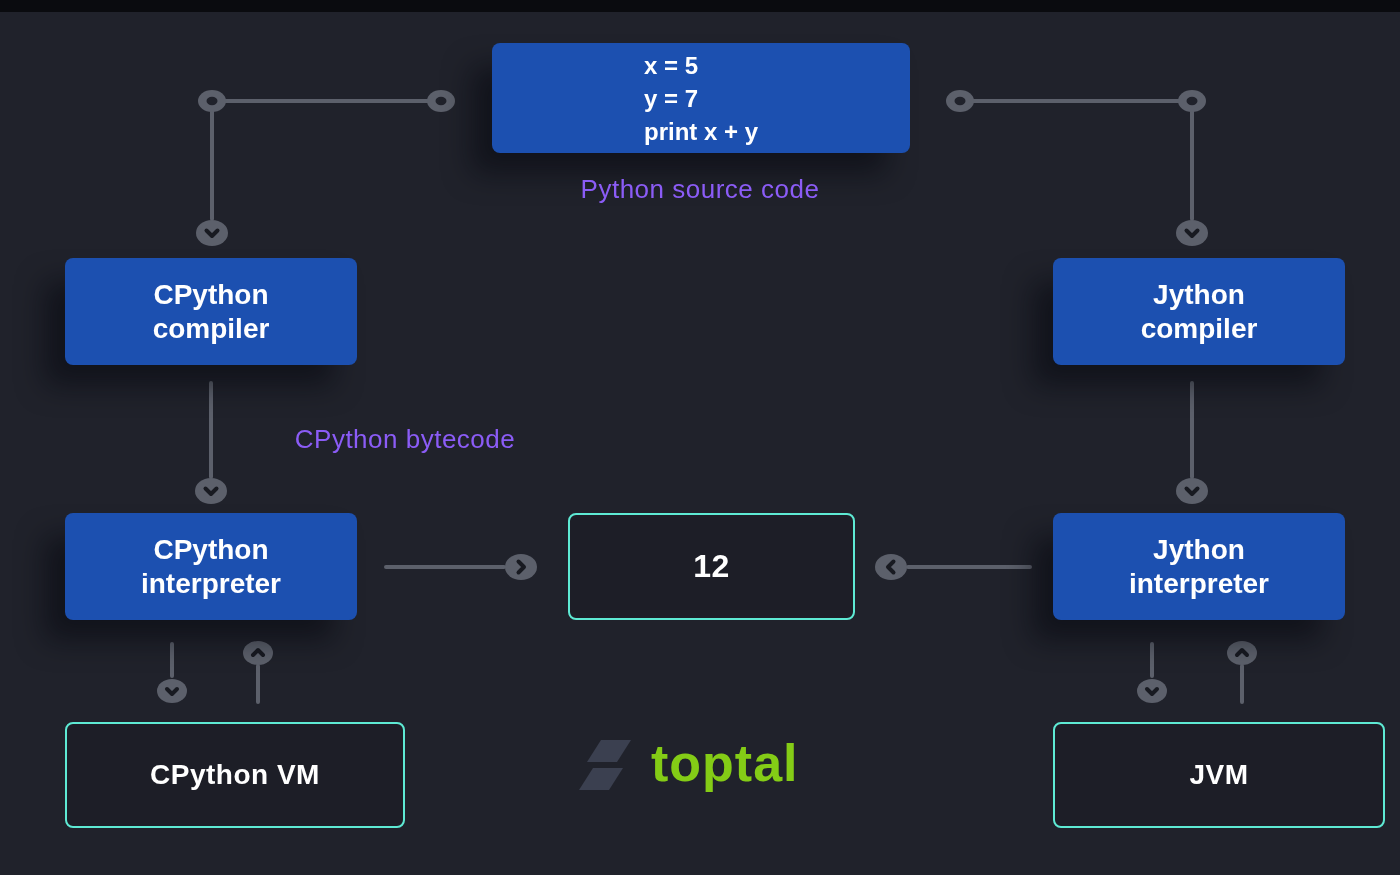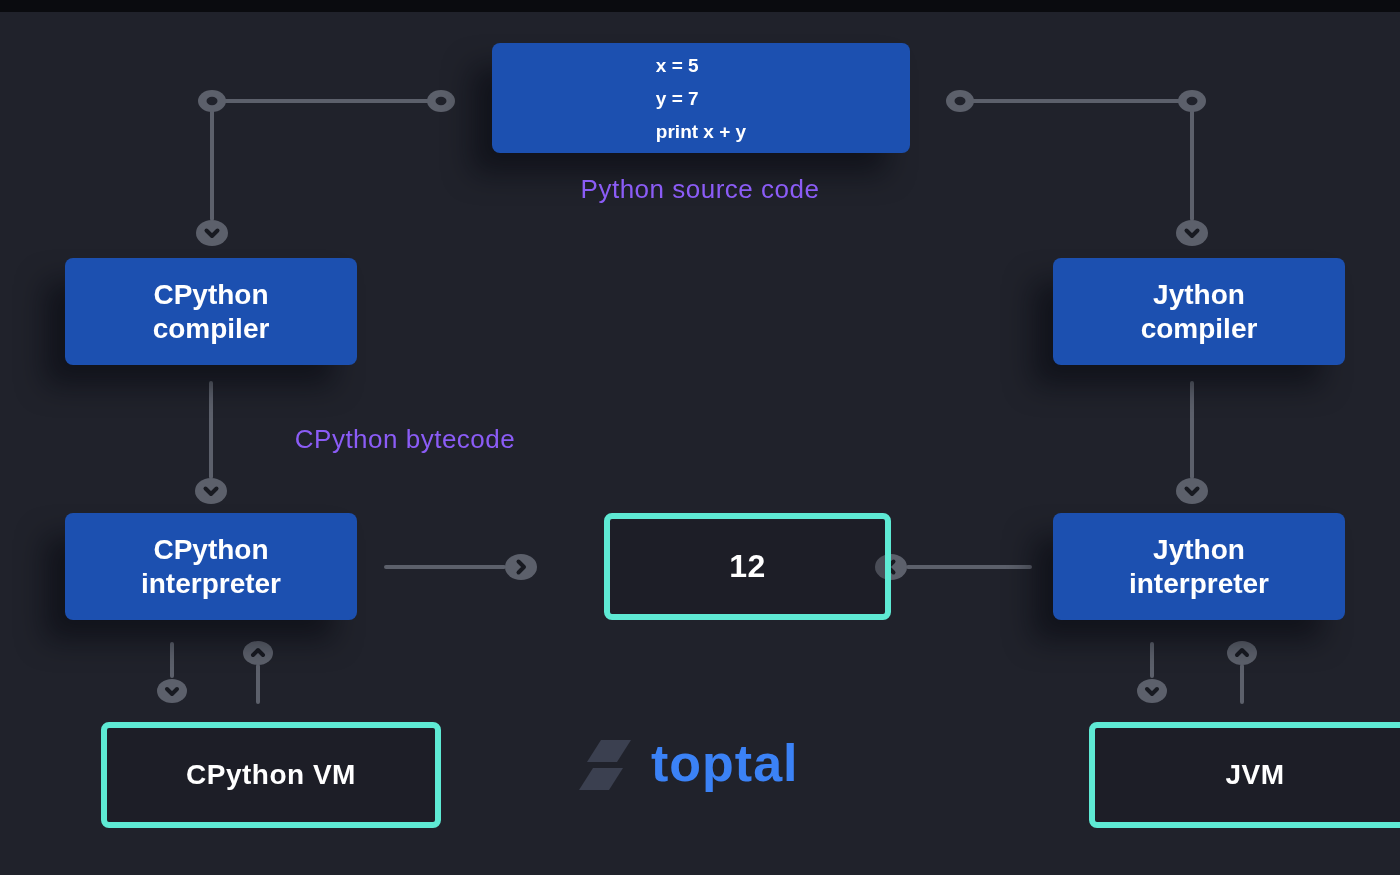--- a/index.html
+++ b/index.html
@@ -9,37 +9,37 @@
     font-family:"Liberation Sans","DejaVu Sans",sans-serif;
   }
   .top-bar{position:absolute;left:0;top:0;width:1400px;height:12px;background:#0a0b0f;}
   .node{position:absolute;display:flex;flex-direction:column;align-items:center;justify-content:center;
     border-radius:8px;box-sizing:border-box;text-align:center;}
   .node-blue{
     background:#1c50b0;color:#ffffff;font-weight:bold;font-size:28px;line-height:34px;
     box-shadow:-22px 22px 28px -2px rgba(6,8,14,0.55);
   }
   .node-outline{
-    background:rgba(18,20,27,0.25);border:6px solid #5eead4;color:#ffffff;
-    font-weight:bold;font-size:28px;letter-spacing:0.5px;margin-left:36px;
+    background:rgba(18,20,27,0.25);border:2px solid #5eead4;color:#ffffff;
+    font-weight:bold;font-size:28px;letter-spacing:0.5px;
   }
   .two-line{white-space:pre-line;text-align:center;}
   .code-block{
-    text-align:left;font-weight:bold;font-size:19px;line-height:33px;color:#ffffff;white-space:pre-line;
+    text-align:left;font-weight:bold;font-size:24px;line-height:33px;color:#ffffff;white-space:pre-line;
   }
   .caption{
     position:absolute;text-align:center;color:#8b5cf6;font-size:26px;letter-spacing:0.5px;
   }
   .result-value{font-size:32px;font-weight:bold;color:#ffffff;}
   .connector-layer{position:absolute;left:0;top:0;pointer-events:none;}
   .watermark{
     position:absolute;left:575px;top:736px;display:flex;align-items:center;gap:16px;
   }
   .watermark-text{
-    color:#3b82f6;font-size:52px;font-weight:bold;letter-spacing:1px;line-height:1;
+    color:#84cc16;font-size:52px;font-weight:bold;letter-spacing:1px;line-height:1;
     padding-bottom:6px;
   }
 </style>
 </head>
 <body>
 
 <div class="canvas">
 
   <div class="top-bar"></div>
 

